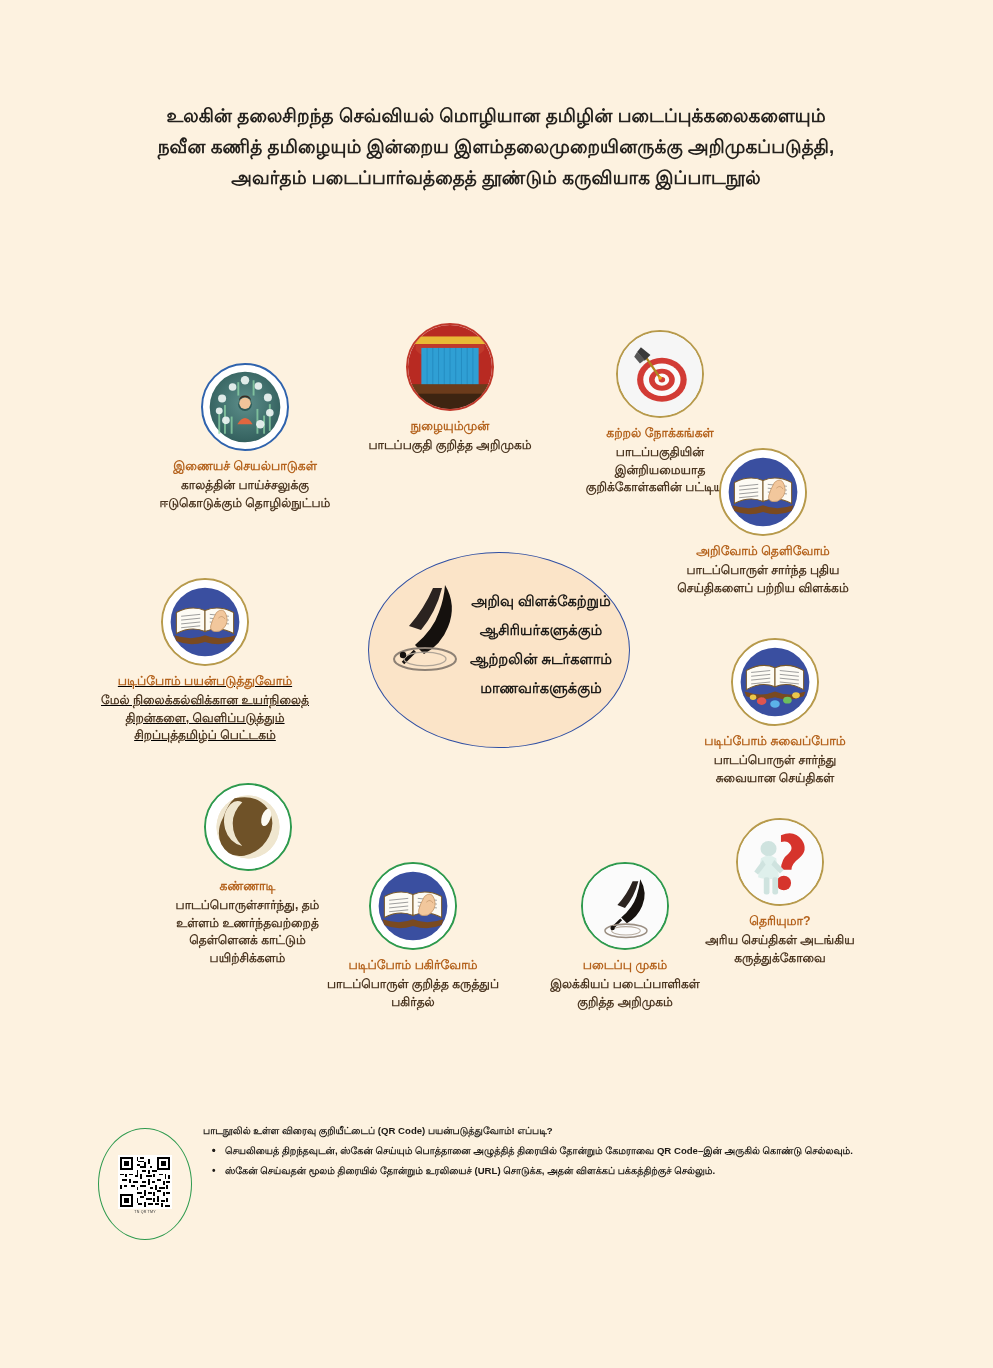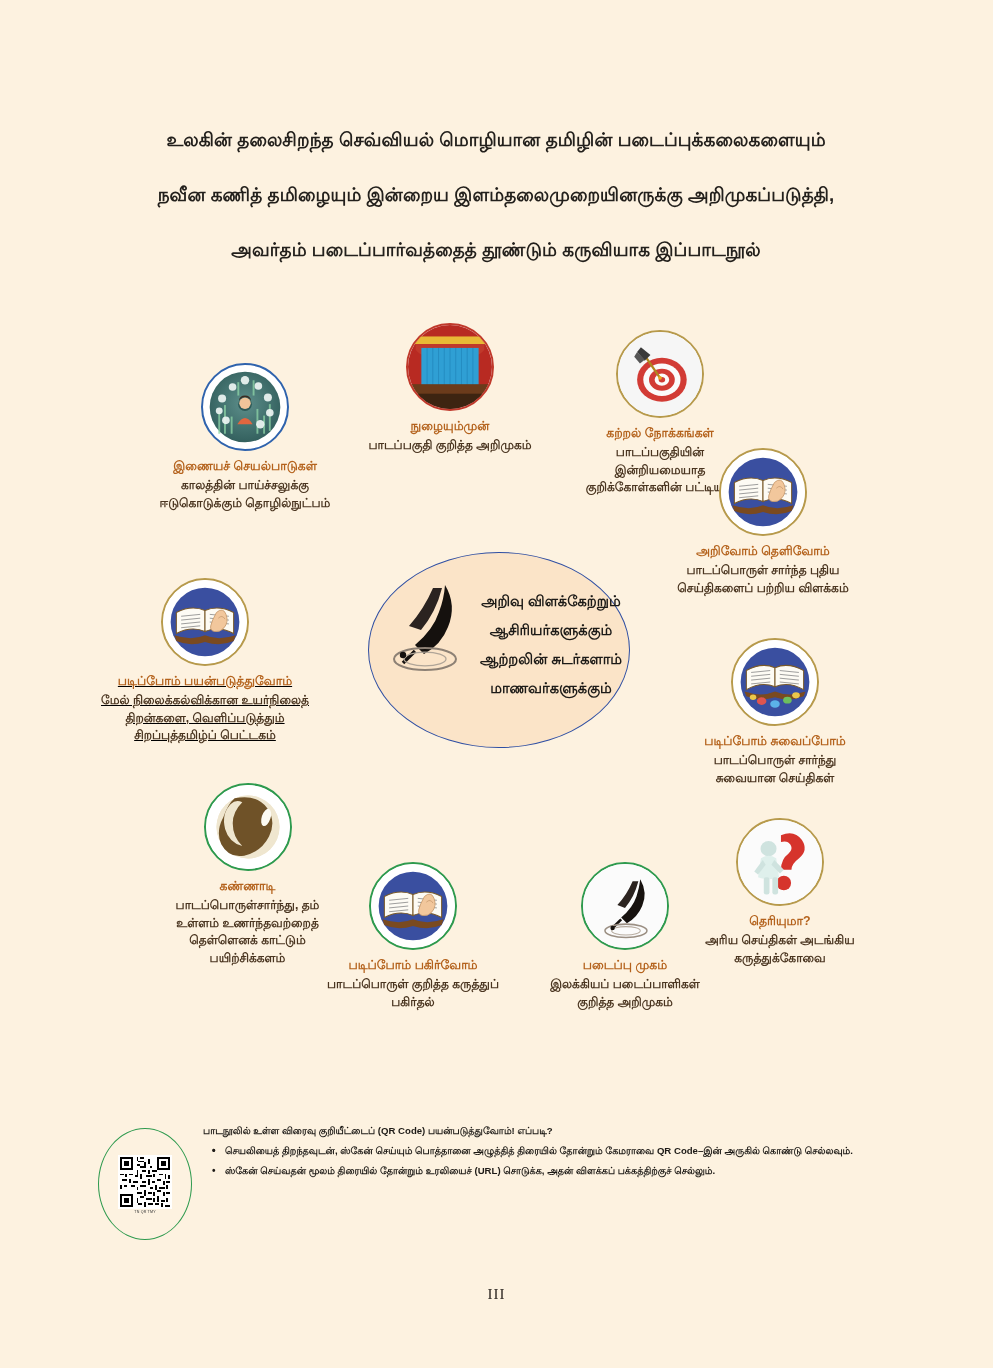--- a/index.html
+++ b/index.html
@@ -11,21 +11,21 @@
   }
   .page { position: relative; width: 993px; height: 1368px; background: #fdf2e0; }
 
   
   .heading {
     position: absolute; left: 96px; top: 100px; width: 800px;
     text-align: center; color: #23201c;
     font-size: 18.5px; line-height: 31px; font-weight: 600;
     letter-spacing: .1px;
   }
-  .heading div { white-space: nowrap; margin-top: 24px; }
+  .heading div { white-space: nowrap; }
 
   
   .node { position: absolute; text-align: center; }
   .medallion {
     width: 88px; height: 88px; border-radius: 50%;
     margin: 0 auto; position: relative; overflow: hidden;
     background: #ffffff;
   }
   .medallion.ring-blue  { border: 2.2px solid #2f63ad; }
   .medallion.ring-gold  { border: 2.2px solid #b79a4c; }
@@ -45,21 +45,21 @@
   .cap-body div { white-space: nowrap; }
 
   
   .center-ellipse {
     position: absolute; left: 368px; top: 552px;
     width: 262px; height: 196px;
     border: 1.8px solid #2f4fa3; border-radius: 50%;
     background: #fbe4c8;
   }
   .center-text {
-    position: absolute; left: 94px; top: 34px; width: 176px;
+    position: absolute; left: 84px; top: 34px; width: 176px;
     text-align: center; color: #1c1a17;
     font-size: 14.6px; font-weight: 700; line-height: 29px;
   }
   .center-text div { white-space: nowrap; }
   .quill-art { position: absolute; left: 12px; top: 26px; width: 96px; height: 102px; }
 
   
   .footer { position: absolute; left: 98px; top: 1124px; width: 800px; }
   .qr-oval {
     position: absolute; left: 0; top: 4px;
@@ -506,14 +506,13 @@
           <span>செயலியைத் திறந்தவுடன், ஸ்கேன் செய்யும் பொத்தானை அழுத்தித் திரையில் தோன்றும் கேமராவை QR Code–இன் அருகில் கொண்டு செல்லவும்.</span>
         </li>
         <li>
           <span class="bullet">•</span>
           <span>ஸ்கேன் செய்வதன் மூலம் திரையில் தோன்றும் உரலியைச் (URL) சொடுக்க, அதன் விளக்கப் பக்கத்திற்குச் செல்லும்.</span>
         </li>
       </ul>
     </div>
   </div>
 
-  <div class="page-num">III</div>
 </div>
 
 </body></html>

